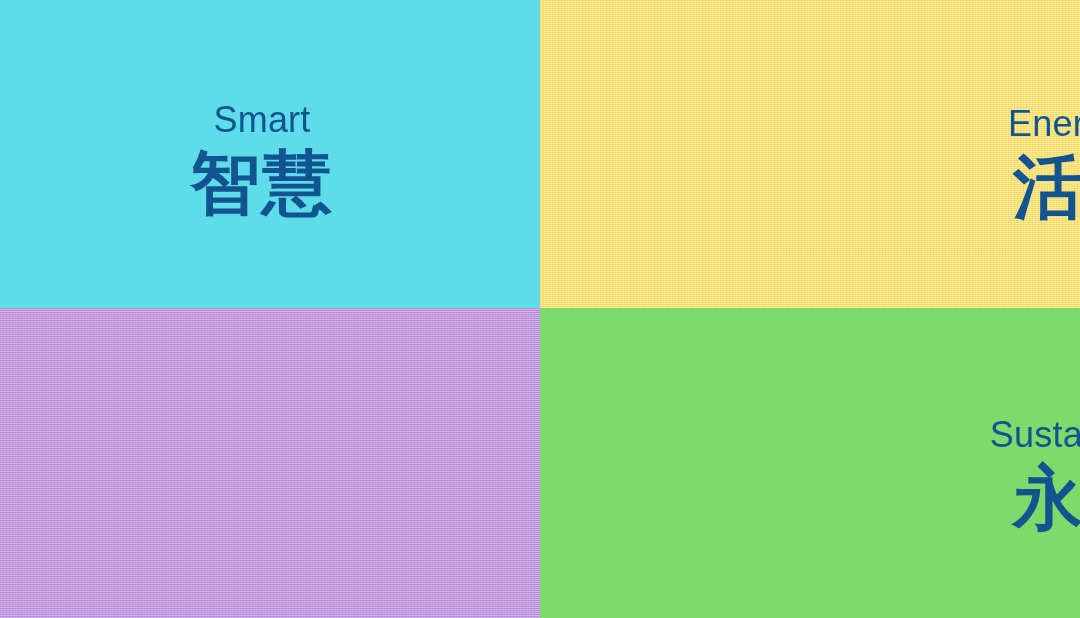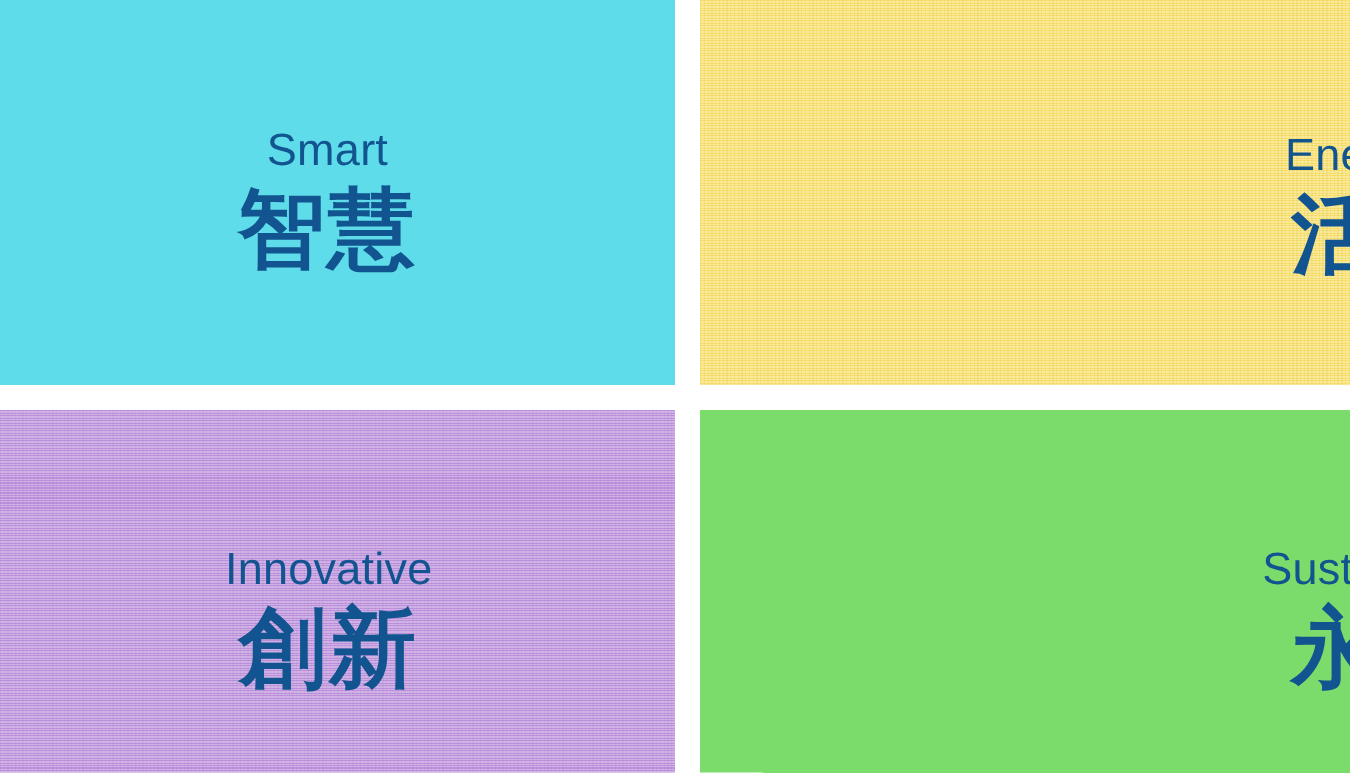--- a/index.html
+++ b/index.html
@@ -74,44 +74,40 @@
   
   .cell-tl .label-block { transform: translate(-8px, 6px); }
   .cell-tr .label-block { transform: translate(275px, 10px); }
   .cell-bl .label-block { transform: translate(-7px, 12px); }
   .cell-br .label-block { transform: translate(275px, 12px); }
 </style>
 </head>
 <body>
 
 <div id="stage" style="width: 1080px; height: 618px;">
-  <div class="grid" style="grid-template-columns: 540px 540px; grid-template-rows: 308px 310px; gap: 20px;">
+  <div class="grid" style="grid-template-columns: 540px 540px; grid-template-rows: 308px 310px;">
 
     <div class="cell cell-tl" style="background-color: rgb(95, 220, 234);">
       <div class="texture"></div>
       <div class="label-block" style="color: rgb(17, 84, 143);">
         <div class="label-en">Smart</div>
         <div class="label-cjk">智慧</div>
       </div>
     </div>
 
     <div class="cell cell-tr textured" style="background-color: rgb(249, 224, 106);">
       <div class="texture"></div>
       <div class="label-block" style="color: rgb(17, 84, 143);">
         <div class="label-en">Energetic</div>
         <div class="label-cjk">活力</div>
       </div>
     </div>
 
     <div class="cell cell-bl textured" style="background-color: rgb(189, 145, 221);">
       <div class="texture"></div>
-      <div class="label-block" style="color: rgb(17, 84, 143);">
-        <div class="label-en">Innovative</div>
-        <div class="label-cjk">創新</div>
-      </div>
     </div>
 
     <div class="cell cell-br" style="background-color: rgb(123, 220, 107);">
       <div class="texture"></div>
       <div class="label-block" style="color: rgb(17, 84, 143);">
         <div class="label-en">Sustainable</div>
         <div class="label-cjk">永續</div>
       </div>
     </div>
 

